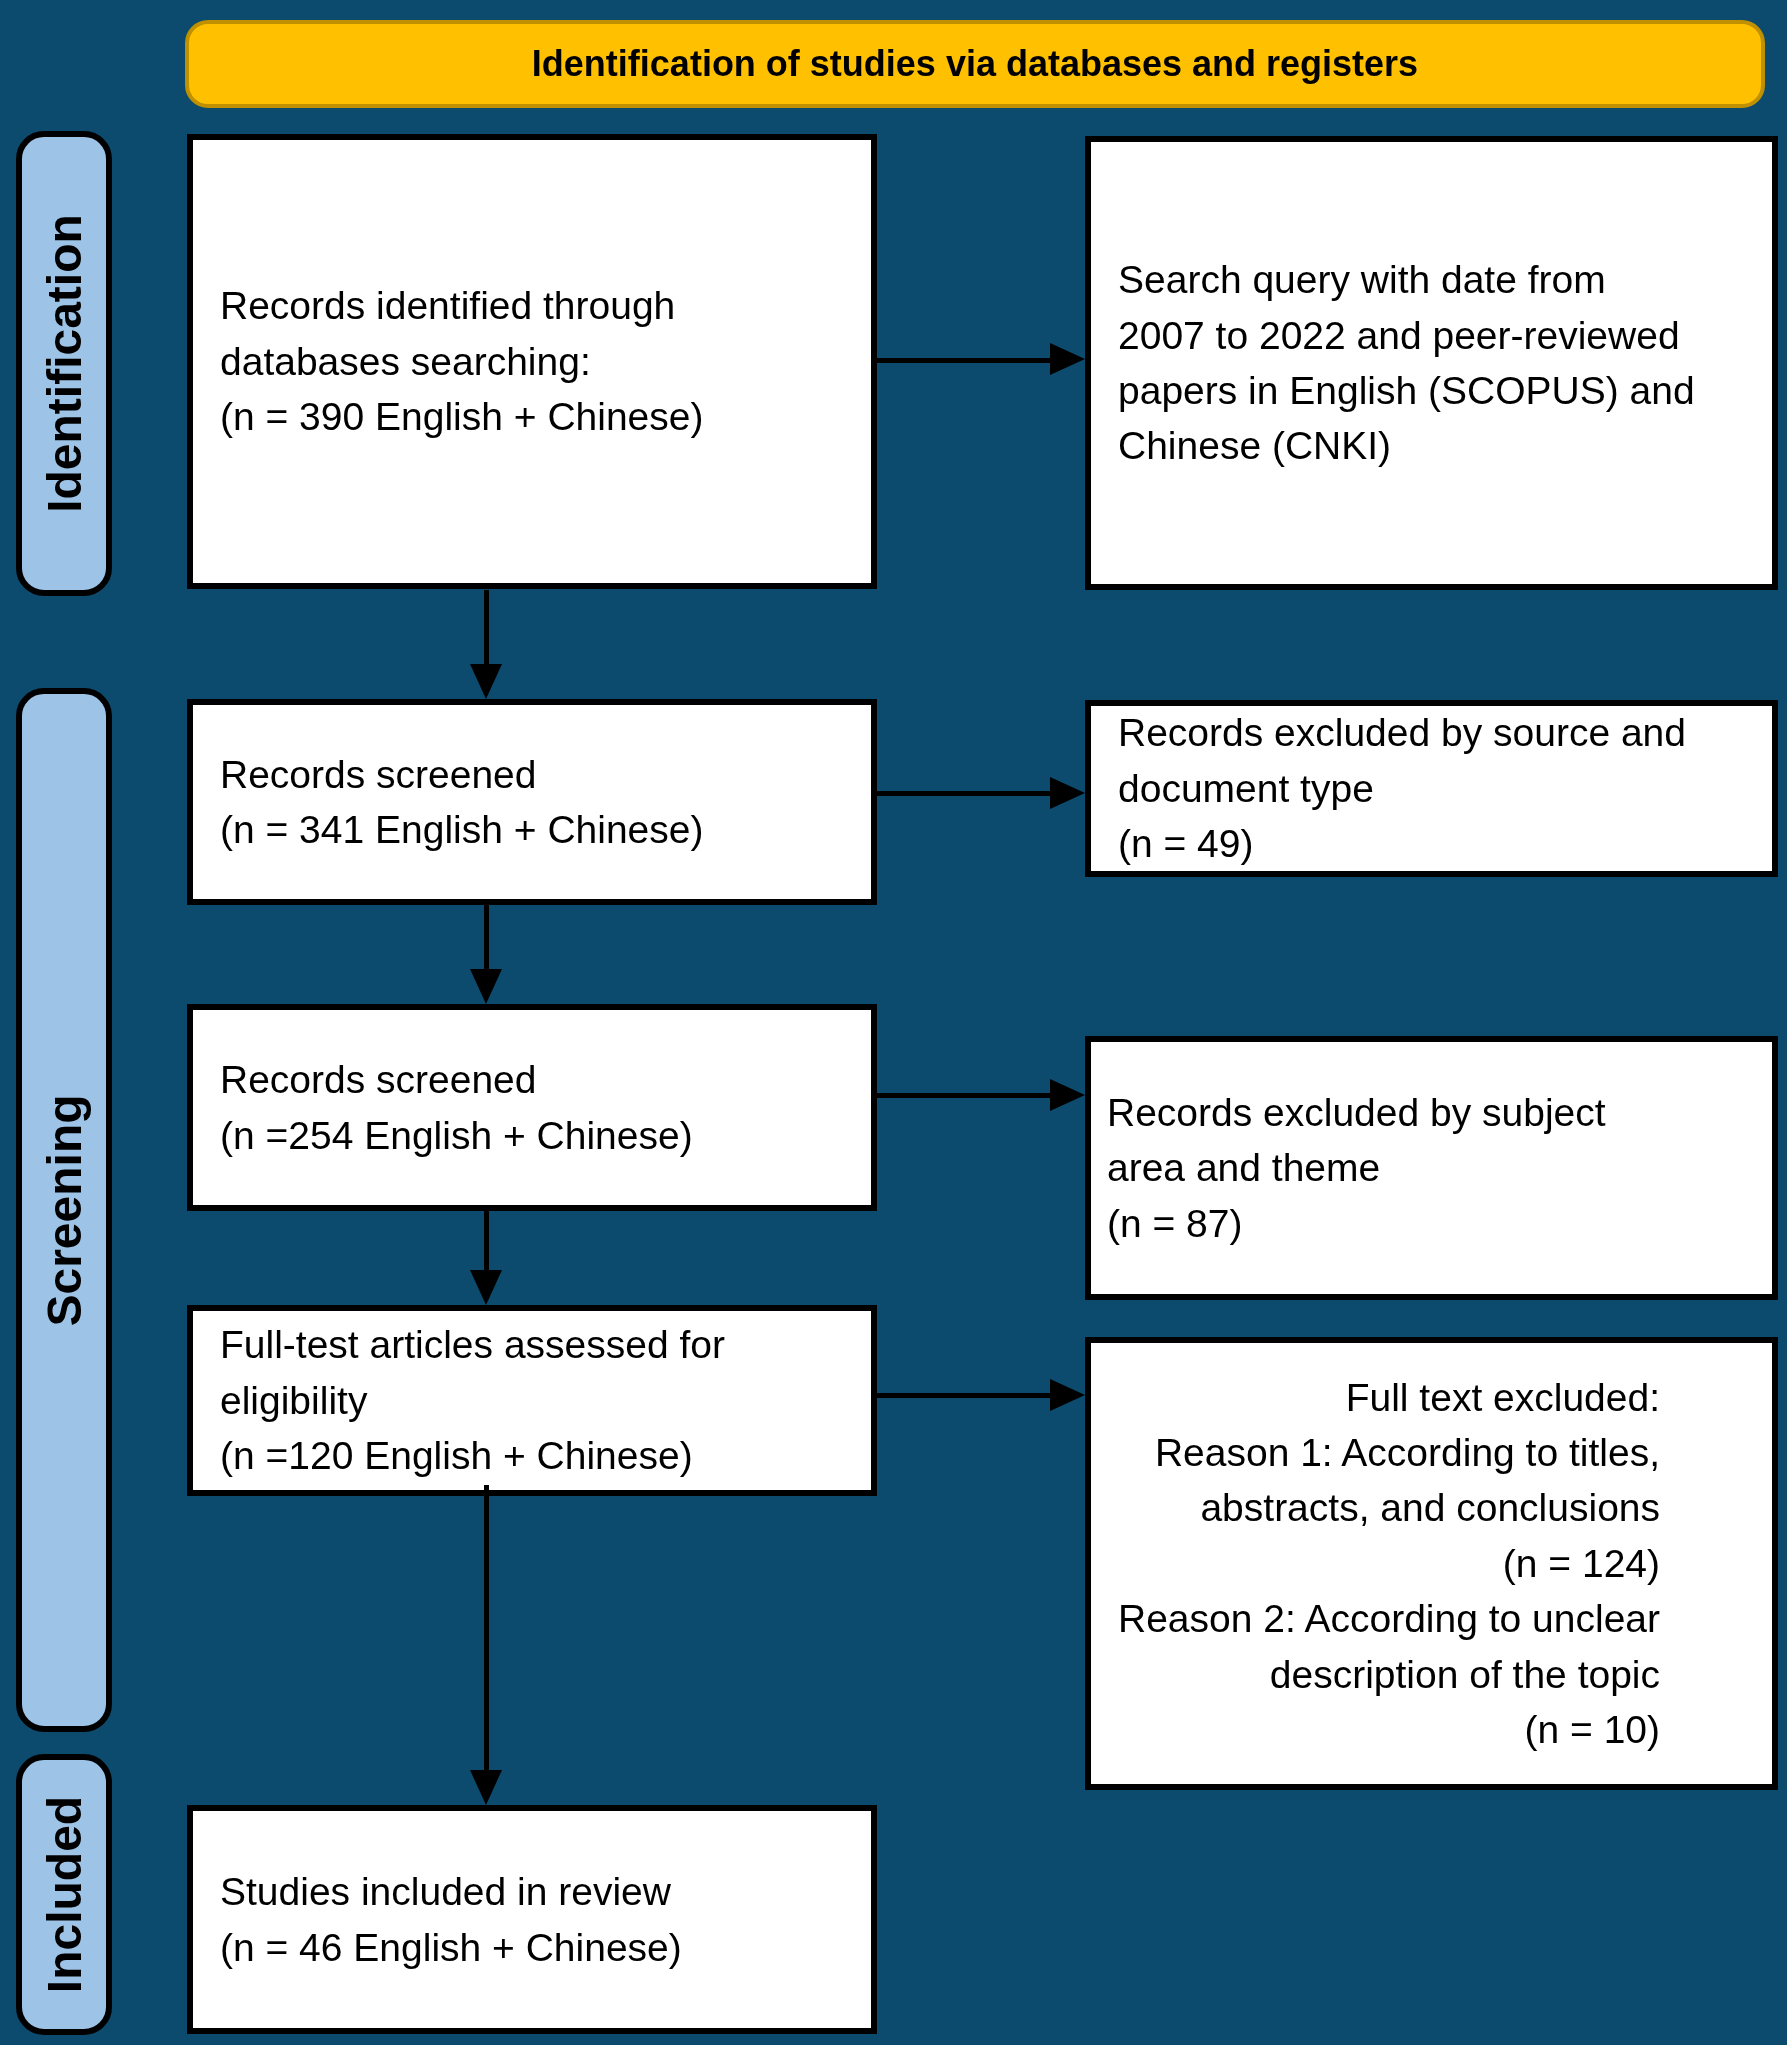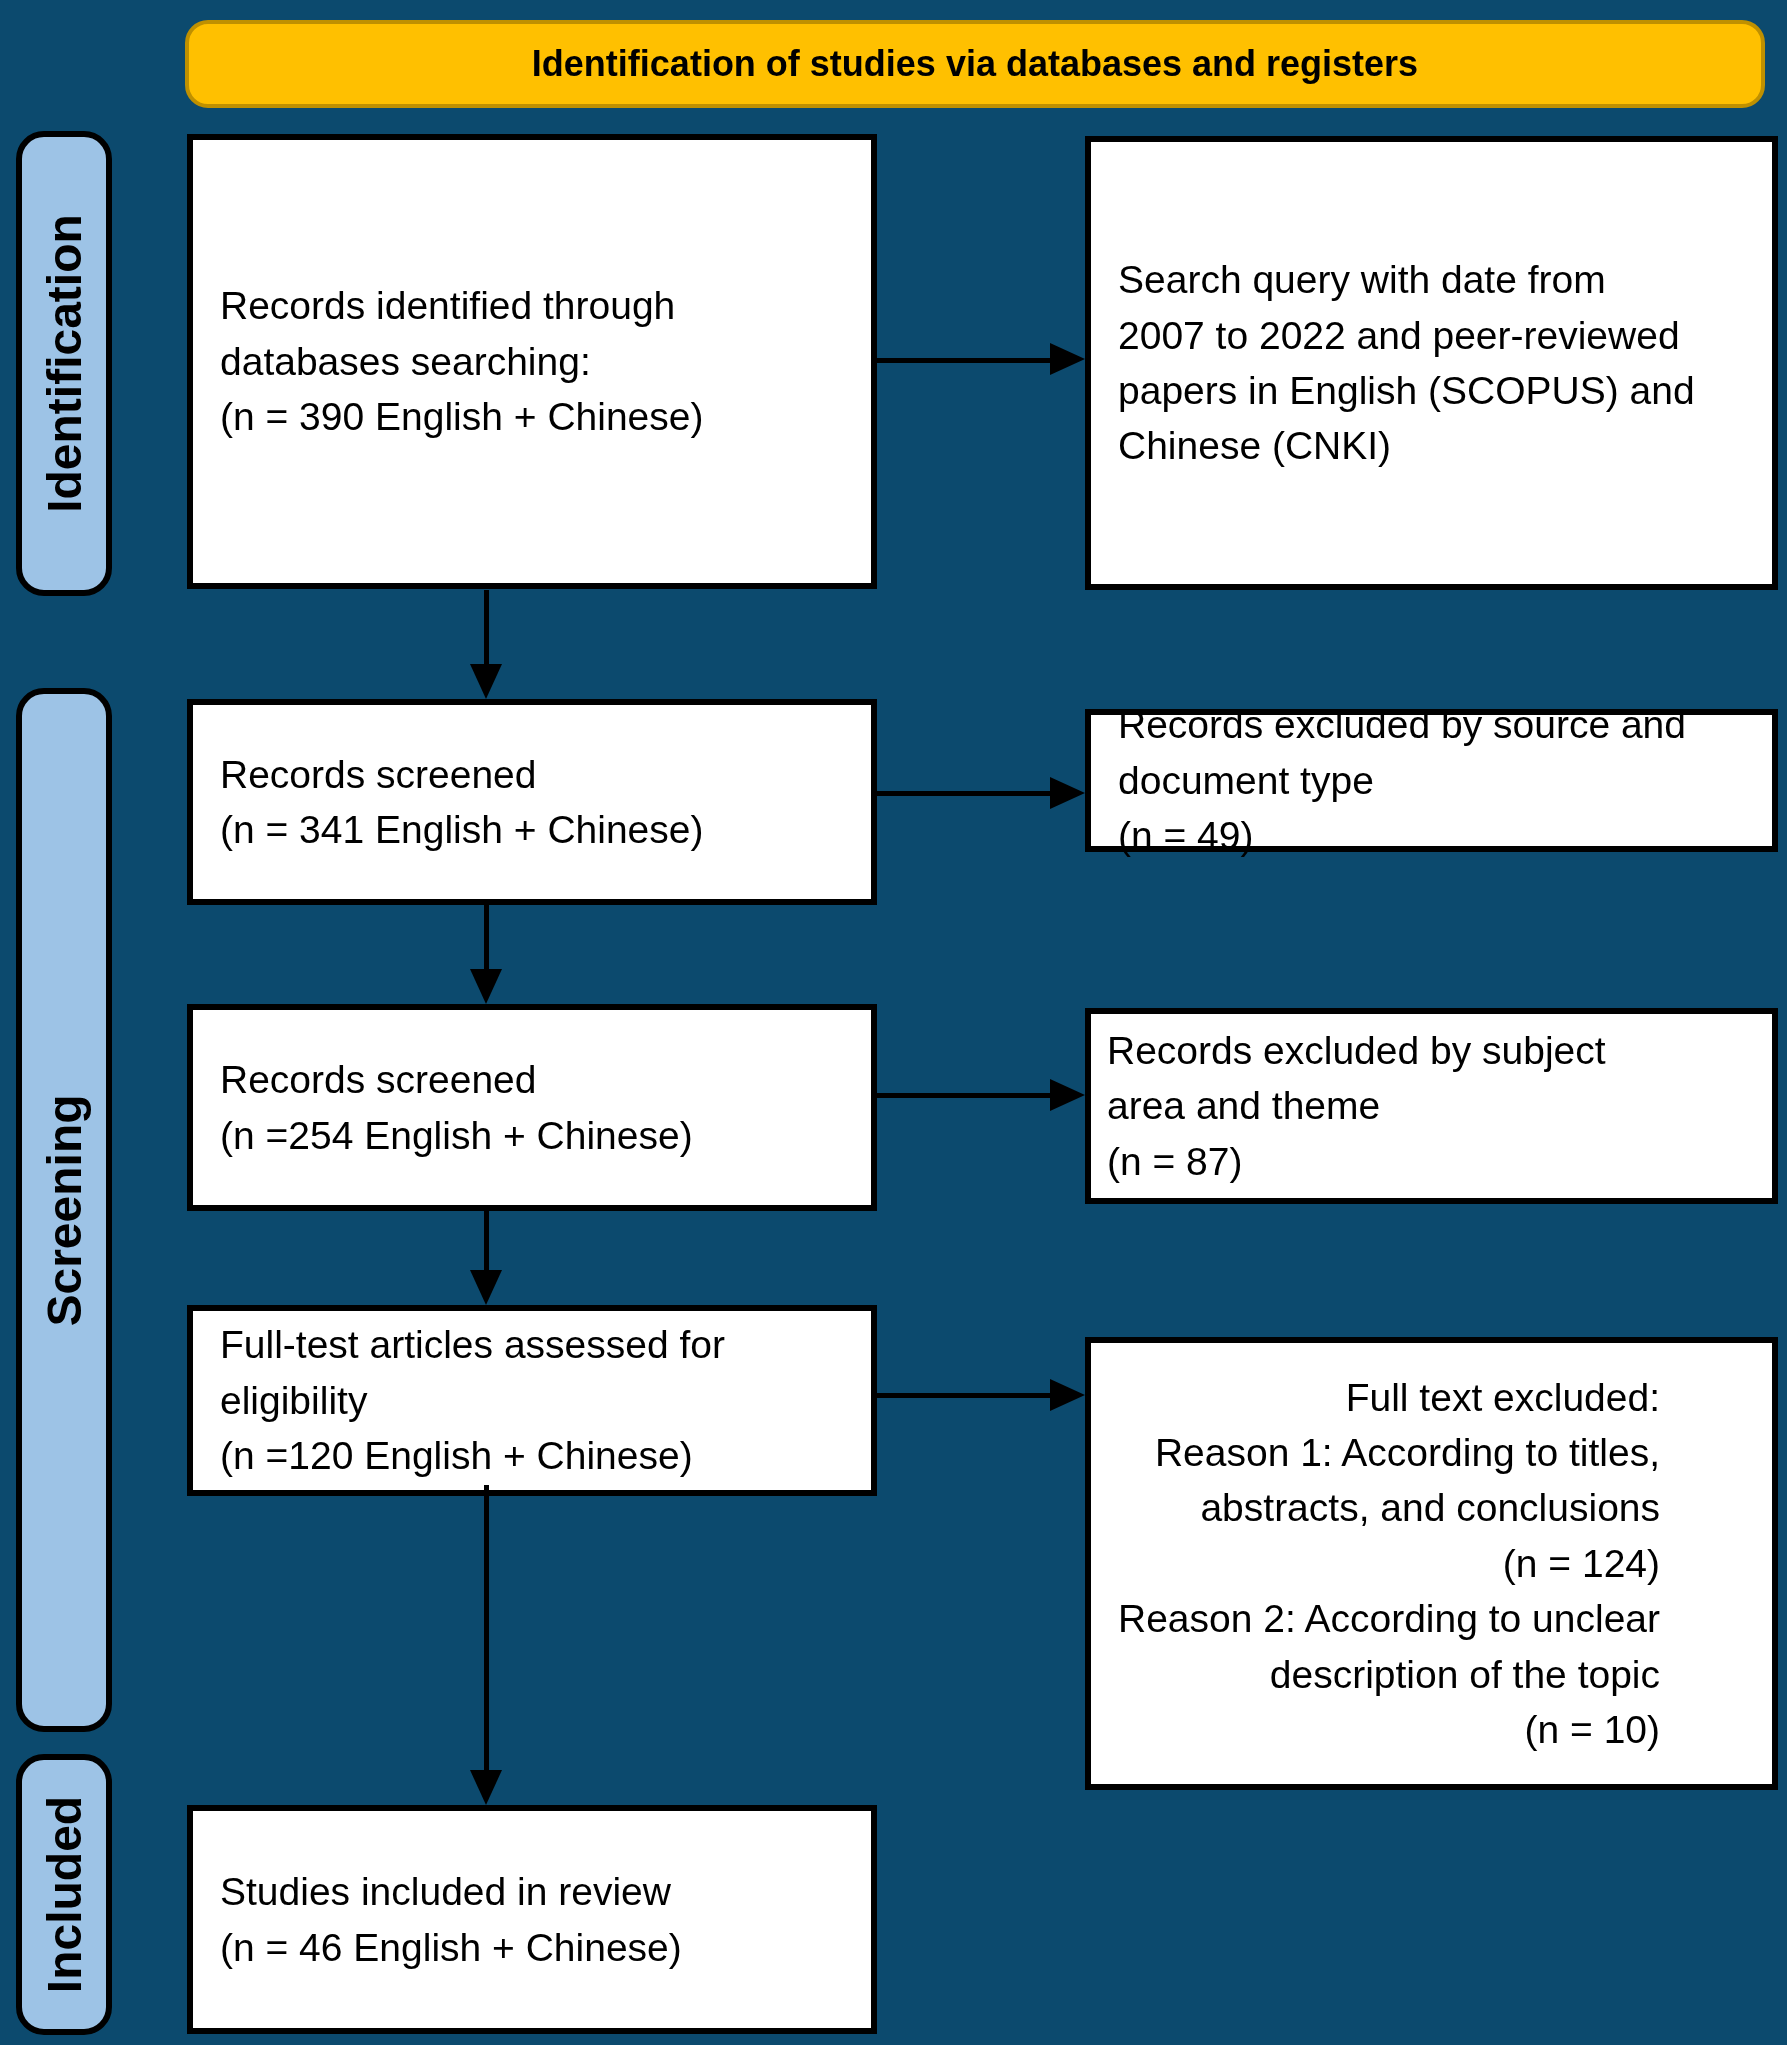--- a/index.html
+++ b/index.html
@@ -55,23 +55,23 @@
     line-height: 1.42;
     white-space: pre-wrap;
     padding: 8.7px 16.4px 8.7px 27px;
   }
   .col-left  { left: 187px;  width: 690px; }
   .col-right { left: 1085px; width: 693px; }
 
   .box-a { top: 134px;  height: 455px; }
   .box-b { top: 136px;  height: 454px; }
   .box-c { top: 699px; height: 206px; }
-  .box-d { top: 700px; height: 143px; margin-top: 9px; }
+  .box-d { top: 700px; height: 177px; }
   .box-e { top: 1004px; height: 207px; }
-  .box-f { top: 1008px; height: 196px; padding-left: 16px; }
+  .box-f { top: 1036px; height: 264px; padding-left: 16px; }
   .box-g { top: 1305px; height: 191px; }
   .box-h { top: 1337px; height: 453px; text-align: right; }
   .box-i { top: 1805px; height: 229px; }
 
   .vstem { position: absolute; width: 4.9px;  background: #000000; }
   .hstem { position: absolute; height: 4.9px; background: #000000; }
   .vhead {
     position: absolute; width: 0; height: 0;
     border-left: 16.4px solid transparent;
     border-right: 16.4px solid transparent;

